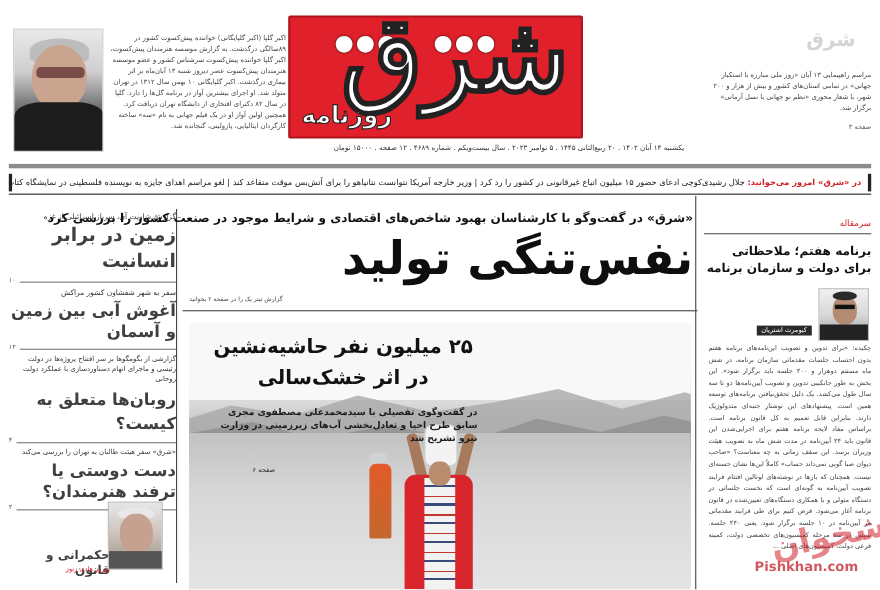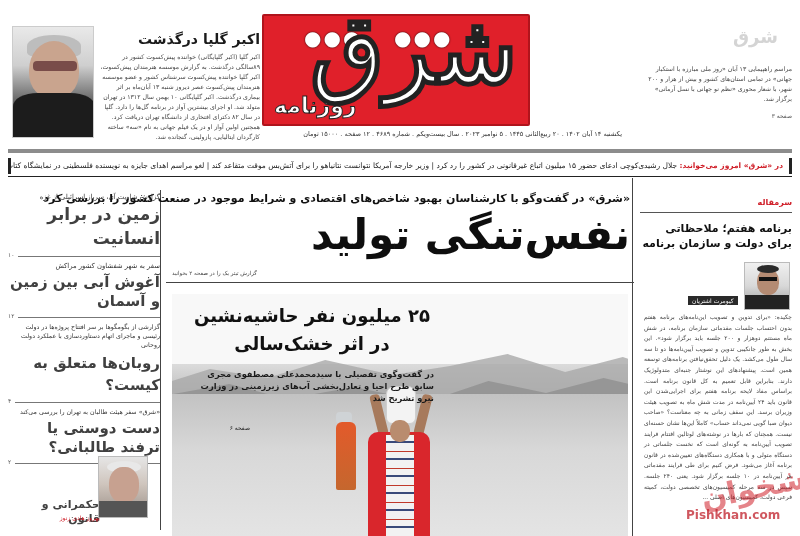--- a/index.html
+++ b/index.html
@@ -81,21 +81,21 @@
   .photo .arm-l { position:absolute; left: 202px; top: 100px; width: 10px; height: 42px; background:#a77a5c; transform: rotate(-14deg); border-radius: 4px; }
   .photo .arm-r { position:absolute; left: 246px; top: 100px; width: 10px; height: 42px; background:#a77a5c; transform: rotate(14deg); border-radius: 4px; }
   .photo .kid { position:absolute; left: 164px; top: 128px; width: 20px; height: 68px; background: linear-gradient(180deg,#e35a2b,#c5672e); border-radius: 6px 6px 2px 2px; }
   .photo .kid-jug { position:absolute; left: 164px; top: 118px; width: 16px; height: 12px; background:#cfd3d6; border-radius: 4px; }
   .photo-title { left: 190px; top: 302px; width: 244px; text-align: center; font-size: 18px; font-weight: bold; line-height: 28px; color: #111; }
   .photo-sub { left: 200px; top: 368px; width: 234px; text-align: right; font-size: 8.3px; font-weight: bold; line-height: 12px; color: #1a1a1a; }
   .photo-page { left: 190px; top: 424px; width: 60px; text-align: right; font-size: 6px; color: #222; }
 
   
   .right-col { left: 640px; top: 182px; width: 152px; text-align: right; }
-  .sec-label { font-size: 8px; color: #d0202a; font-weight: bold; line-height: 14px; }
+  .sec-label { font-size: 8px; color: #d0202a; font-weight: normal; line-height: 14px; }
   .sec-rule { height: 1px; background: #555; margin: 2px 0 8px; }
   .ed-title { font-size: 11px; font-weight: bold; line-height: 15px; color: #111; }
   .ed-photo { position:absolute; left: 744px; top: 262px; width: 46px; height: 48px; border: 1px solid #bbb;
     background: linear-gradient(180deg,#f0f0f0 0%,#d8d8d8 50%,#9a9a9a 100%); overflow:hidden; }
   .ed-photo .face { position:absolute; left: 12px; top: 6px; width: 22px; height: 26px; border-radius: 45%; background:#b48b73; }
   .ed-photo .hair { position:absolute; left: 12px; top: 2px; width: 22px; height: 8px; border-radius: 50%; background:#2a2a2a; }
   .ed-photo .suit { position:absolute; left: 0; bottom: 0; width: 46px; height: 14px; background:#222; }
   .ed-photo .glasses { position:absolute; left: 14px; top: 14px; width: 18px; height: 4px; background:#111; }
   .ed-author { left: 688px; top: 296px; padding: 1px 4px; background: #2a2a2a; color: #fff; font-size: 6px; }
   .ed-body { left: 644px; top: 312px; width: 148px; font-size: 6px; line-height: 10.6px; color: #444; text-align: justify; }
@@ -107,21 +107,20 @@
 <body>
 
 <div class="abs top-left-story">
   <div class="tl-photo">
     <div class="hair"></div>
       <div class="head"></div>
       <div class="glasses"></div>
       <div class="coat"></div>
   </div>
   <div class="tl-text">
-    <div class="tl-title">اکبر گلپا درگذشت</div>
     <div class="tl-body">اکبر گلپا (اکبر گلپایگانی) خواننده پیش‌کسوت کشور در ۸۹سالگی درگذشت. به گزارش موسسه هنرمندان پیش‌کسوت، اکبر گلپا خواننده پیش‌کسوت سرشناس کشور و عضو موسسه هنرمندان پیش‌کسوت عصر دیروز شنبه ۱۳ آبان‌ماه بر اثر بیماری درگذشت. اکبر گلپایگانی ۱۰ بهمن سال ۱۳۱۲ در تهران متولد شد. او اجرای بیشترین آواز در برنامه گل‌ها را دارد. گلپا در سال ۸۲ دکترای افتخاری از دانشگاه تهران دریافت کرد. همچنین اولین آواز او در یک فیلم جهانی به نام «سه» ساخته کارگردان ایتالیایی، پازولینی، گنجانده شد.</div>
   </div>
 </div>
 
 <div class="abs logo-box">
   <div class="logo-dots" style="left:40px;">●●●</div>
   <div class="logo-dots" style="left:130px;">●●●</div>
   <div class="logo-word">شرق</div>
   <div class="logo-sub">روزنامه</div>
 </div>
@@ -160,21 +159,21 @@
   </div>
   <div>
     <div class="kicker" style="font-size:6.3px;line-height:9px;">گزارشی از بگومگوها بر سر افتتاح پروژه‌ها در دولت رئیسی و ماجرای اتهام دستاوردسازی با عملکرد دولت روحانی</div>
     <div class="lc-head" style="font-size:15px;line-height:22px;margin-top:3px;">روبان‌ها متعلق به کیست؟</div>
     <div class="lc-rule">
         <span>۴</span>
       </div>
   </div>
   <div>
     <div class="kicker" style="font-size:6.3px;">«شرق» سفر هیئت طالبان به تهران را بررسی می‌کند</div>
-    <div class="lc-head" style="font-size:15px;line-height:19px;margin-top:2px;">دست دوستی یا ترفند طالبانی؟</div>
+    <div class="lc-head" style="font-size:15px;line-height:19px;margin-top:2px;">دست دوستی یا ترفند هنرمندان؟</div>
     <div class="lc-rule">
         <span>۲</span>
       </div>
   </div>
   <div style="height:66px;position:relative;">
     <div class="lc-head" style="position:absolute;right:60px;top:30px;font-size:11px;line-height:14px;">حکمرانی و قانون</div>
     <div style="position:absolute;right:60px;top:46px;font-size:6px;color:#d0202a;">بهروز هادی زنوز</div>
   </div>
 
 </div>

